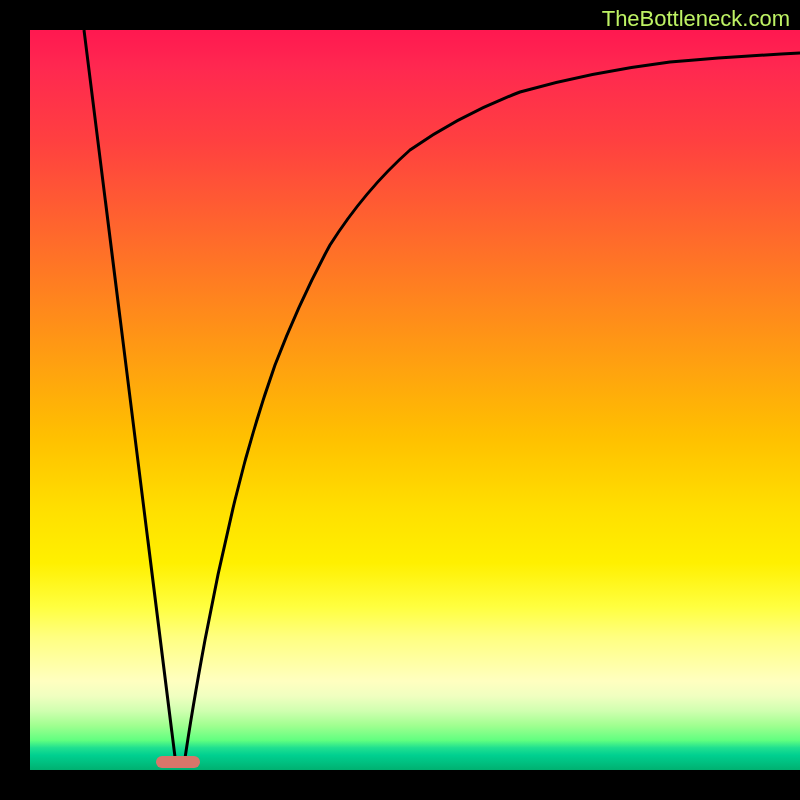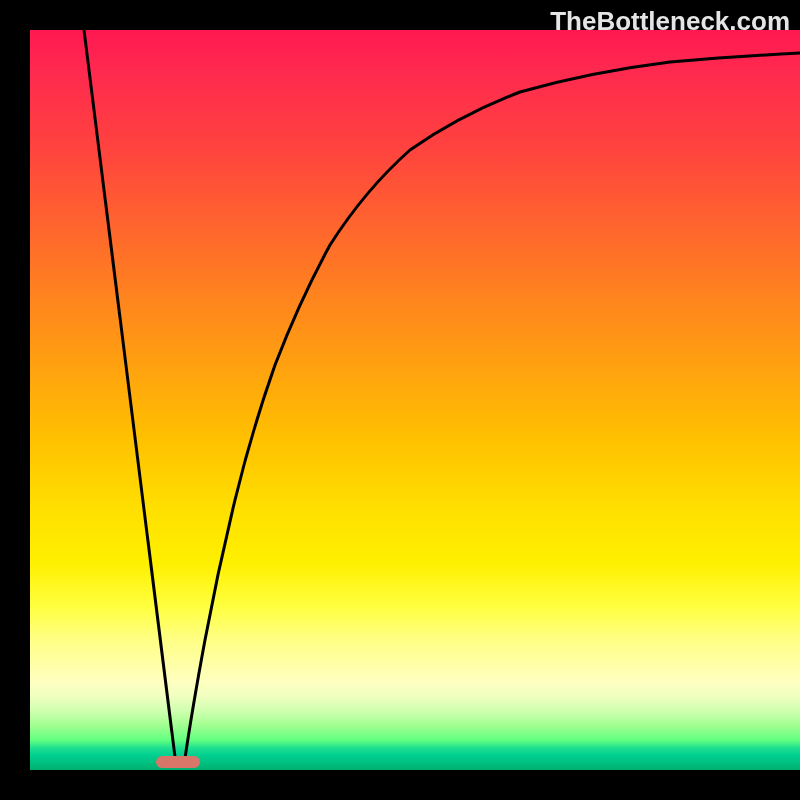--- a/index.html
+++ b/index.html
@@ -16,23 +16,23 @@
     .chart-container {
       position: relative;
       width: 800px;
       height: 800px;
       background: #000;
     }
     .watermark {
       position: absolute;
       top: 6px;
       right: 10px;
-      color: #e5e5e5;
-      font-size: 26px;
-      font-weight: bold;
+      color: #bef264;
+      font-size: 22px;
+      font-weight: normal;
       z-index: 10;
     }
     .plot-area {
       position: absolute;
       left: 30px;
       top: 30px;
       width: 770px;
       height: 740px;
       background: linear-gradient(to bottom,
         #ff1850 0%,

